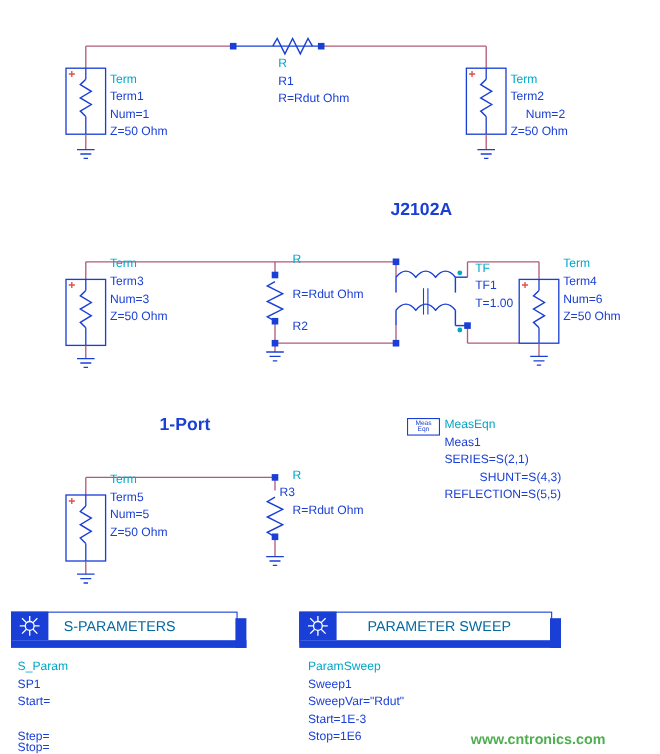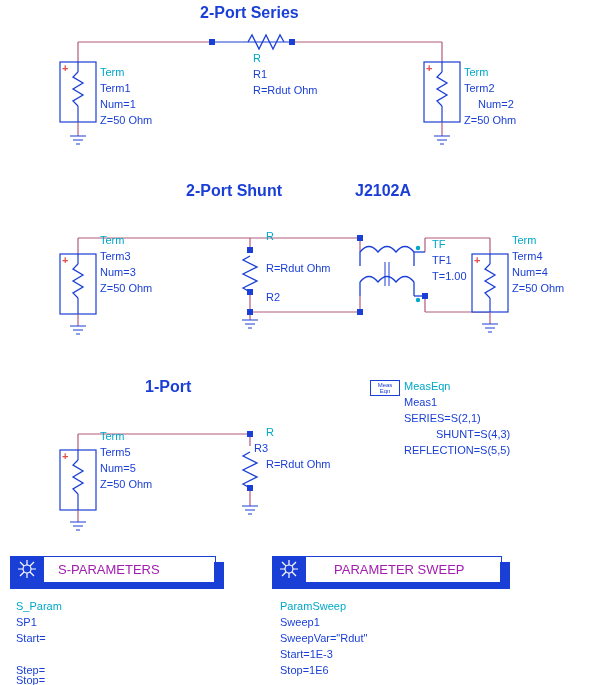--- a/index.html
+++ b/index.html
@@ -13,21 +13,21 @@
   .canvas{position:absolute;left:0;top:0;width:600px;height:685px;}
   .lbl{position:absolute;font-size:11px;line-height:13px;white-space:pre;}
   .blue{color:#1a3fd6;}
   .cyan{color:#00a8c8;}
   .title{position:absolute;font-size:16px;font-weight:bold;color:#1a3fd6;white-space:nowrap;}
   .plus{position:absolute;font-size:11px;color:#e0504a;font-weight:bold;}
   .wm{position:absolute;font-size:13px;color:#4fae4f;font-weight:bold;white-space:nowrap;}
   svg{position:absolute;left:0;top:0;}
   .blockbar{position:absolute;background:#1a3fd6;}
   .blockbox{position:absolute;background:#ffffff;border:1px solid #1a3fd6;}
-  .blocktext{position:absolute;font-size:13px;color:#a21caf;white-space:nowrap;}
+  .blocktext{position:absolute;font-size:13px;color:#0369a1;white-space:nowrap;}
   .meastag{position:absolute;border:1px solid #1a3fd6;background:#fff;font-size:6px;
            color:#1a3fd6;line-height:6px;text-align:center;padding:1px 0;white-space:pre;}
 </style>
 </head>
 <body>
 
 <div class="canvas">
 
   <svg width="600" height="685">
     <g stroke="#b05a7a" stroke-width="1.2" fill="none">
@@ -155,22 +155,20 @@
       <path d="M78 460 l-5 5 l10 6 l-10 6 l10 6 l-10 6 l5 5" stroke="#1a3fd6" stroke-width="1.3" fill="none"></path>
       <path d="M78 494 L78 510" stroke="#1a3fd6" stroke-width="1.2" fill="none"></path>
       <path d="M78 510 L78 522" stroke="#b05a7a" stroke-width="1.2" fill="none"></path>
       <path d="M70 522 L86 522 M73 526 L83 526 M76 530 L80 530" stroke="#1a3fd6" stroke-width="1.2" fill="none"></path>
     </g>
     <g>
       <path d="M242 506 L258 506 M245 510 L255 510 M248 514 L252 514" stroke="#1a3fd6" stroke-width="1.2" fill="none"></path>
     </g>
   </svg>
 
-  <div class="title" style="left:200px;top:4px;">2-Port Series</div>
-  <div class="title" style="left:186px;top:182px;">2-Port Shunt</div>
   <div class="title" style="left:355px;top:182px;">J2102A</div>
   <div class="title" style="left:145px;top:378px;">1-Port</div>
 
   <div class="plus" style="left:62px;top:62px;">+</div>
   <div class="plus" style="left:426px;top:62px;">+</div>
   <div class="plus" style="left:62px;top:254px;">+</div>
   <div class="plus" style="left:474px;top:254px;">+</div>
   <div class="plus" style="left:62px;top:450px;">+</div>
 
   <div>
@@ -190,21 +188,21 @@
   <div>
     <div class="lbl cyan" style="left:100px;top:234px;">Term</div>
     <div class="lbl blue" style="left:100px;top:250px;">Term3</div>
     <div class="lbl blue" style="left:100px;top:266px;">Num=3</div>
     <div class="lbl blue" style="left:100px;top:282px;">Z=50 Ohm</div>
   </div>
 
   <div>
     <div class="lbl cyan" style="left:512px;top:234px;">Term</div>
     <div class="lbl blue" style="left:512px;top:250px;">Term4</div>
-    <div class="lbl blue" style="left:512px;top:266px;">Num=4</div>
+    <div class="lbl blue" style="left:512px;top:266px;">Num=6</div>
     <div class="lbl blue" style="left:512px;top:282px;">Z=50 Ohm</div>
   </div>
 
   <div>
     <div class="lbl cyan" style="left:100px;top:430px;">Term</div>
     <div class="lbl blue" style="left:100px;top:446px;">Term5</div>
     <div class="lbl blue" style="left:100px;top:462px;">Num=5</div>
     <div class="lbl blue" style="left:100px;top:478px;">Z=50 Ohm</div>
   </div>
 
@@ -281,14 +279,15 @@
     <div class="blocktext" style="left:334px;top:562px;text-align:right;">PARAMETER SWEEP</div>
   </div>
   <div>
     <div class="lbl cyan" style="left:280px;top:600px;">ParamSweep</div>
     <div class="lbl blue" style="left:280px;top:616px;">Sweep1</div>
     <div class="lbl blue" style="left:280px;top:632px;">SweepVar="Rdut"</div>
     <div class="lbl blue" style="left:280px;top:648px;">Start=1E-3</div>
     <div class="lbl blue" style="left:280px;top:664px;">Stop=1E6</div>
   </div>
 
+  <div class="wm" style="left:428px;top:664px;">www.cntronics.com</div>
 
 </div>
 
 </body></html>

